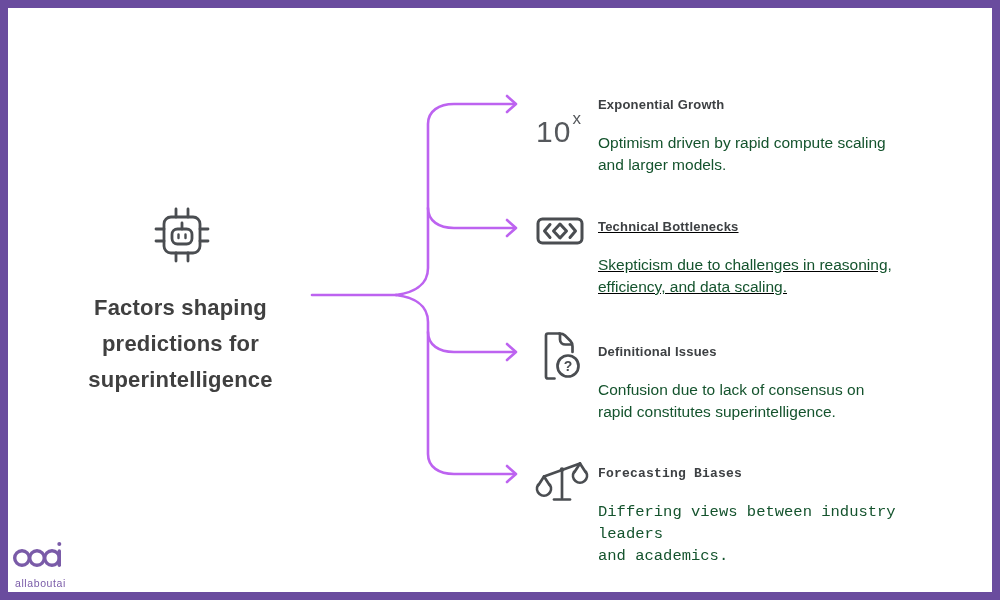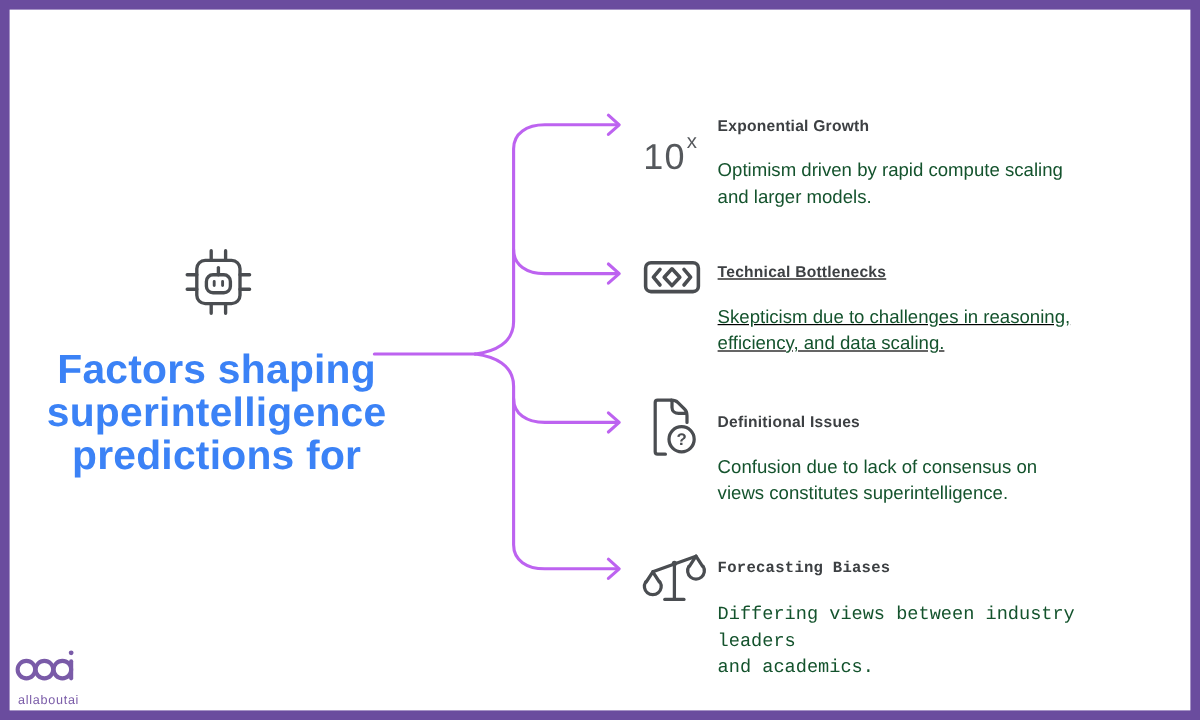--- a/index.html
+++ b/index.html
@@ -4,22 +4,22 @@
 <style>
   * { margin:0; padding:0; box-sizing:border-box; }
   html,body { width:1000px; height:600px; }
   body { font-family:"Liberation Sans", sans-serif; background:#ffffff; }
   .canvas { position:relative; width:1000px; height:600px; background:#ffffff; overflow:hidden; }
   .frame { position:absolute; inset:0; border:8px solid #6a4c9e; pointer-events:none; z-index:5; }
 
   
   .title-block {
     position:absolute; left:38px; top:290px; width:285px;
-    text-align:center; font-weight:700; font-size:34px; line-height:36px;
-    color:#3b82f6; letter-spacing:0.2px;
+    text-align:center; font-weight:700; font-size:22px; line-height:36px;
+    color:#404040; letter-spacing:0.2px;
   }
   .title-block span { display:block; }
 
   
   .chip-icon { position:absolute; left:150px; top:203px; }
 
   
   .connector { position:absolute; left:300px; top:80px; }
 
   
@@ -46,22 +46,22 @@
       <rect x="14" y="14" width="36" height="36" rx="7"></rect>
       <path d="M26 14 V6 M38 14 V6 M26 50 V58 M38 50 V58 M14 26 H6 M14 38 H6 M50 26 H58 M50 38 H58"></path>
       <path d="M32 20 V26"></path>
       <rect x="22" y="26" width="20" height="15" rx="5.5"></rect>
       <path d="M28.5 31.5 V35 M35.5 31.5 V35" stroke-width="2.4"></path>
     </svg>
   </div>
 
   <div class="title-block">
     <span>Factors shaping</span>
+    <span>predictions for</span>
     <span>superintelligence</span>
-    <span>predictions for</span>
   </div>
 
   <svg class="connector" width="240" height="420" viewBox="0 0 240 420" fill="none" stroke="#bd63f0" stroke-width="2.6" stroke-linecap="round" stroke-linejoin="round">
     <path d="M12 215 H96"></path>
     <path d="M96 215 C112 213 128 206 128 188 V44 C128 31 139 24 154 24 H215"></path>
     <path d="M96 215 C112 217 128 224 128 242 V374 C128 387 139 394 154 394 H215"></path>
     <path d="M128 128 C128 141 139 148 154 148 H215"></path>
     <path d="M128 252 C128 265 139 272 154 272 H215"></path>
     <path d="M207 16 L216 24 L207 32"></path>
     <path d="M207 140 L216 148 L207 156"></path>
@@ -102,21 +102,21 @@
         <path d="M22.5 3.5 H11 C9.9 3.5 9 4.4 9 5.5 V46.5 C9 47.6 9.9 48.5 11 48.5 H17.5"></path>
         <path d="M22.5 3.5 C25 3.5 26.5 4 28 5.5 L33.5 11 C35 12.5 35.5 14 35.5 16.5 V22"></path>
         <path d="M23 4 V9.5 C23 12.5 25.5 14.5 28.5 14.5 H34.5"></path>
         <circle cx="31" cy="36" r="10.5" fill="#ffffff"></circle>
         <text x="31" y="41" text-anchor="middle" font-family="Liberation Sans, sans-serif" font-size="14" font-weight="700" fill="#4a4d51" stroke="none">?</text>
       </svg>
     </div>
     <h3 class="item-heading">Definitional Issues</h3>
     <p class="item-body">
       <span>Confusion due to lack of consensus on</span><br>
-      <span>views constitutes superintelligence.</span>
+      <span>rapid constitutes superintelligence.</span>
     </p>
   </div>
 
   <div class="item" style="top:462px;font-family:Liberation Mono, monospace;">
     <div class="item-icon" style="top:-8px; left:-2px;">
       <svg width="58" height="52" viewBox="0 0 58 52" fill="none" stroke="#4a4d51" stroke-width="2.7" stroke-linecap="round" stroke-linejoin="round">
         <path d="M29 16 V44"></path>
         <path d="M21 45.5 H37"></path>
         <path d="M11 22.5 L47 9.5"></path>
         <circle cx="29" cy="15.5" r="2.2" fill="#4a4d51" stroke="none"></circle>

